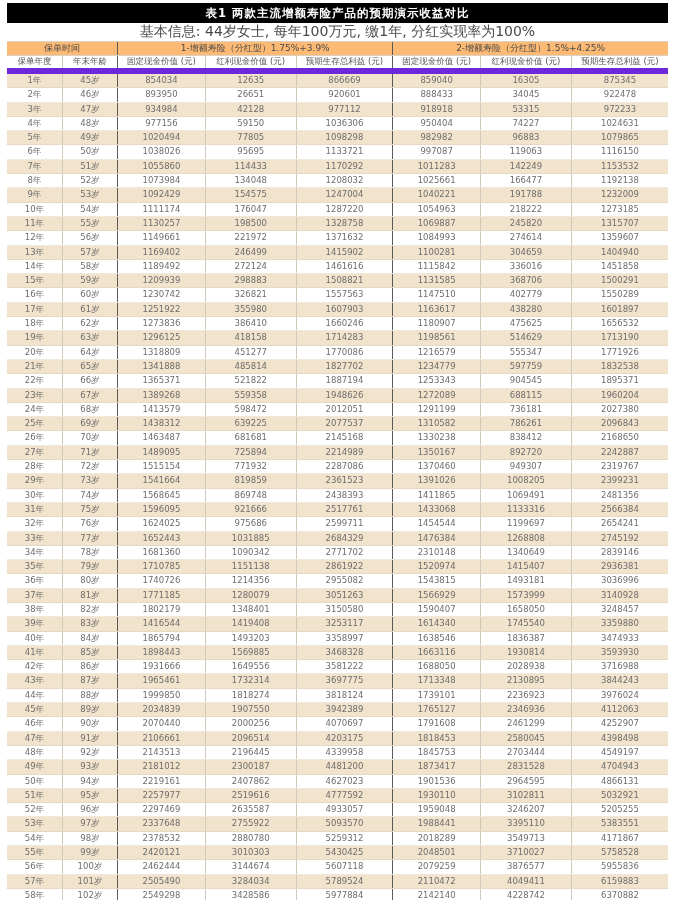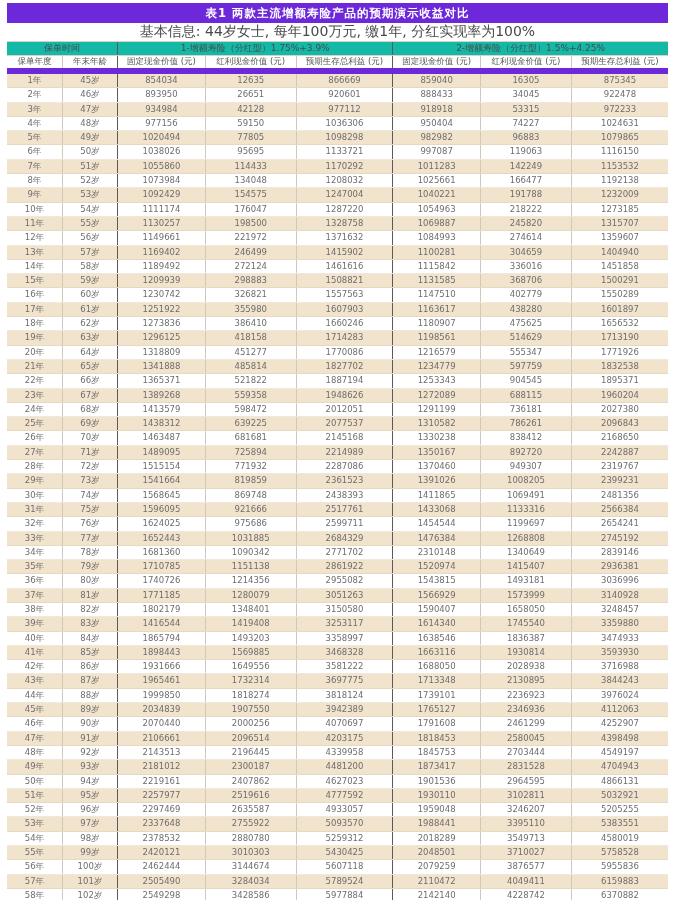--- a/index.html
+++ b/index.html
@@ -1,33 +1,33 @@
 <!DOCTYPE html>
 <html><head>
 <meta charset="utf-8">
 <style>
   * { margin:0; padding:0; box-sizing:border-box; }
   html,body { width:675px; height:900px; background:#ffffff; overflow:hidden;
     font-family:"DejaVu Sans","Liberation Sans",sans-serif; }
   .page { padding:3px 7px 0 7px; }
 
-  .title-bar { background:#6d28d9; color:#fff; text-align:center;
+  .title-bar { background:#000000; color:#fff; text-align:center;
     height:20px; line-height:20px; font-size:11.5px; font-weight:bold; letter-spacing:1px; }
 
   table { width:661px; border-collapse:collapse; table-layout:fixed; }
   col.c0, col.c1 { width:8.45%; }
   col.c2, col.c5 { width:13.4%; }
   col.c3, col.c6 { width:13.9%; }
   col.c4, col.c7 { width:14.75%; }
 
   .subtitle-row td { height:14px; font-size:14px; color:#4a4a4a; text-align:center;
     border-bottom:1px solid #d9d2c4; background:#fff; }
 
   .group-row td { height:14px; font-size:9px; color:#4a4a4a; text-align:center;
-    background:#14b8a6; border-bottom:1px solid #d9d2c4; }
+    background:#fdba74; border-bottom:1px solid #d9d2c4; }
 
   .colhead-row th { height:15px; font-size:8.5px; font-weight:normal; color:#555;
     text-align:center; background:#fff; border-bottom:6px solid #6d28d9; }
 
   tbody td { height:13.3px; line-height:13.3px; font-size:8.5px; color:#6e6e6e;
     text-align:center; white-space:nowrap; overflow:hidden;
     border-bottom:1px solid #efe9dd; }
   tbody tr.alt td { background:#F2E3CC; border-bottom-color:#e6d9c2; }
 
   .vlight { border-left:1px solid #cfc9bc; }
@@ -603,21 +603,21 @@
           <td class="vlight">5383551</td>
         </tr>
         <tr>
           <td>54年</td>
           <td class="vlight">98岁</td>
           <td class="vdark">2378532</td>
           <td class="vlight">2880780</td>
           <td class="vlight">5259312</td>
           <td class="vdark">2018289</td>
           <td class="vlight">3549713</td>
-          <td class="vlight">4580019</td>
+          <td class="vlight">4171867</td>
         </tr>
         <tr class="alt">
           <td>55年</td>
           <td class="vlight">99岁</td>
           <td class="vdark">2420121</td>
           <td class="vlight">3010303</td>
           <td class="vlight">5430425</td>
           <td class="vdark">2048501</td>
           <td class="vlight">3710027</td>
           <td class="vlight">5758528</td>

